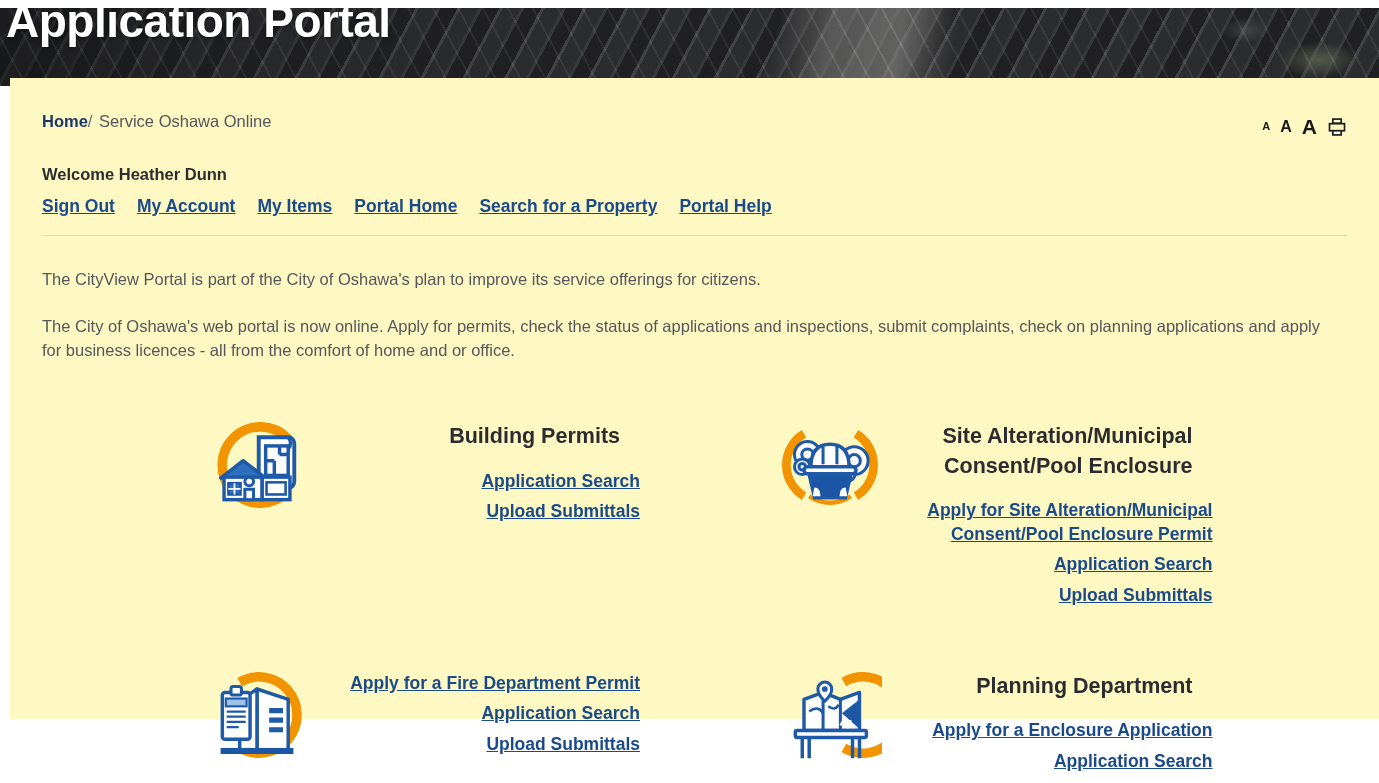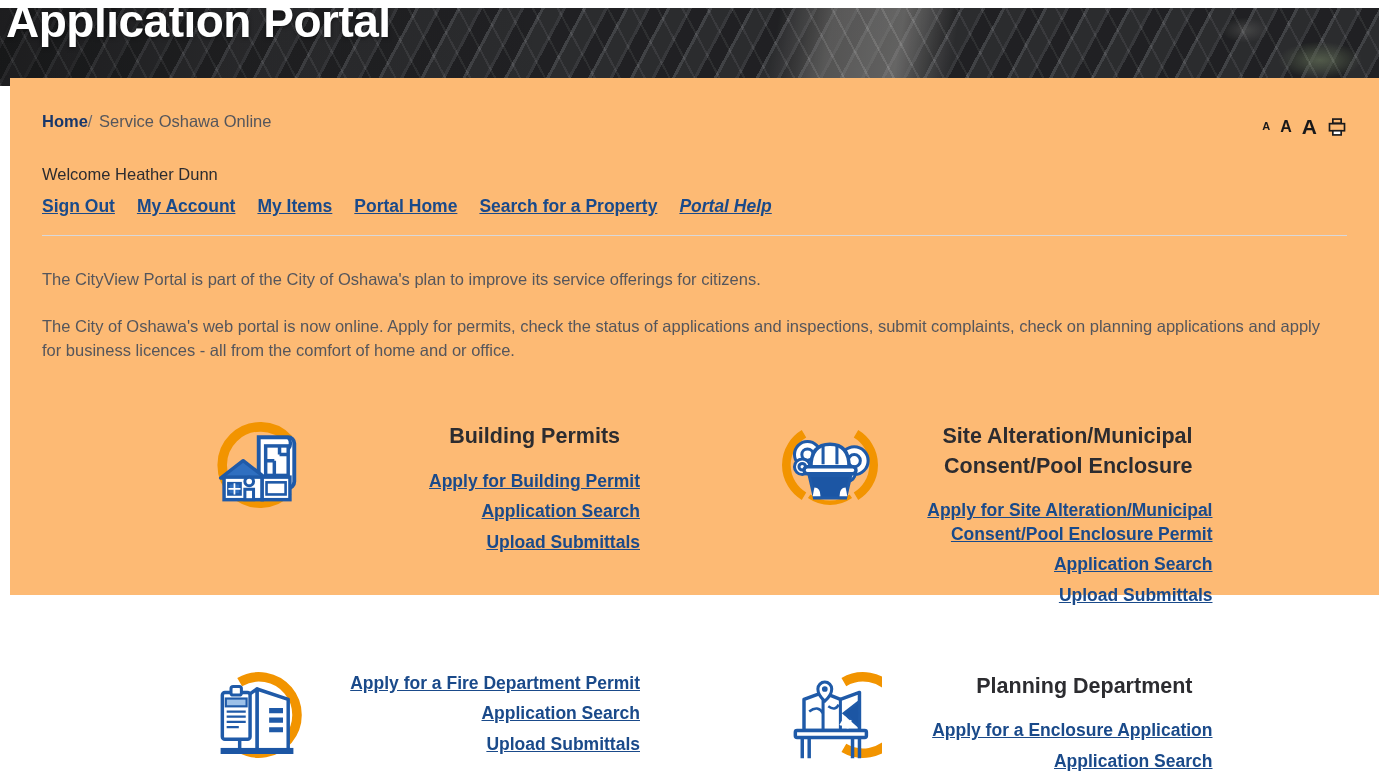--- a/index.html
+++ b/index.html
@@ -49,22 +49,22 @@
     letter-spacing: -0.5px;
     text-shadow: 0 1px 4px rgba(0,0,0,0.55);
     line-height: 1.0;
     white-space: nowrap;
   }
 
   
   .page {
     position: absolute;
     left: 10px; top: 78px;
-    width: 1369px; height: 517px;
-    background: #fdba74;
+    width: 1369px; height: 641px;
+    background: #fef9c3;
   }
   .inner { padding: 0 32px 0 32px; }
 
   
   .crumb-row {
     display: flex; align-items: flex-start; justify-content: space-between;
     padding-top: 34px;
   }
   .breadcrumb { font-size: 16.5px; color: #4d4d53; white-space: nowrap; }
   .breadcrumb .crumb-home { color: #18376b; font-weight: 700; cursor: pointer; }
@@ -75,38 +75,38 @@
   .tool-a { color: #18181a; font-weight: 700; line-height: 1; cursor: pointer; }
   .tool-a.s1 { font-size: 11px; }
   .tool-a.s2 { font-size: 16px; }
   .tool-a.s3 { font-size: 21px; }
   .printer { width: 20px; height: 20px; cursor: pointer; display: block; }
 
   
   .welcome {
     margin-top: 28px;
     font-size: 16.5px;
-    font-weight: 400;
+    font-weight: 700;
     color: #2c2c30;
   }
   .navlinks {
     margin-top: 12px;
     display: flex; align-items: baseline;
     gap: 0;
     font-size: 17.5px;
   }
   .navlinks a {
     color: #1a4a8a;
     text-decoration: underline;
     font-weight: 600;
     margin-right: 22px;
     white-space: nowrap;
     cursor: pointer;
   }
-  .navlinks a:last-child { margin-right: 0; font-style: italic; }
+  .navlinks a:last-child { margin-right: 0; }
 
   .rule {
     margin-top: 18px;
     height: 1px; width: 100%;
     background: #d8d8da;
   }
 
   
   .intro { margin-top: 32px; }
   .intro p {
@@ -224,21 +224,20 @@
             <path d="M34 81 v13 M27 87.5 h14" stroke="#ffffff" stroke-width="2"></path>
             <circle cx="51" cy="79" r="5" fill="#ffffff" stroke="#1f5aa8" stroke-width="3.5"></circle>
             <rect x="46" y="88" width="10" height="12" fill="#ffffff" stroke="#1f5aa8" stroke-width="3.5"></rect>
             <rect x="66" y="74" width="32" height="26" fill="#ffffff" stroke="#1f5aa8" stroke-width="4"></rect>
             <rect x="71" y="80" width="22" height="14" fill="none" stroke="#1f5aa8" stroke-width="3"></rect>
           </svg>
         </div>
         <div class="card-body">
           <h2 class="card-title">Building Permits</h2>
           <div class="card-links">
-            <a>Apply for Building Permit</a>
             <a>Application Search</a>
             <a>Upload Submittals</a>
           </div>
         </div>
       </div>
 
       <div class="card">
         <div class="card-icon">
           <svg viewBox="0 0 120 120">
             <path d="M30 24 A42 42 0 0 0 30 96" fill="none" stroke="#f29400" stroke-width="10"></path>

